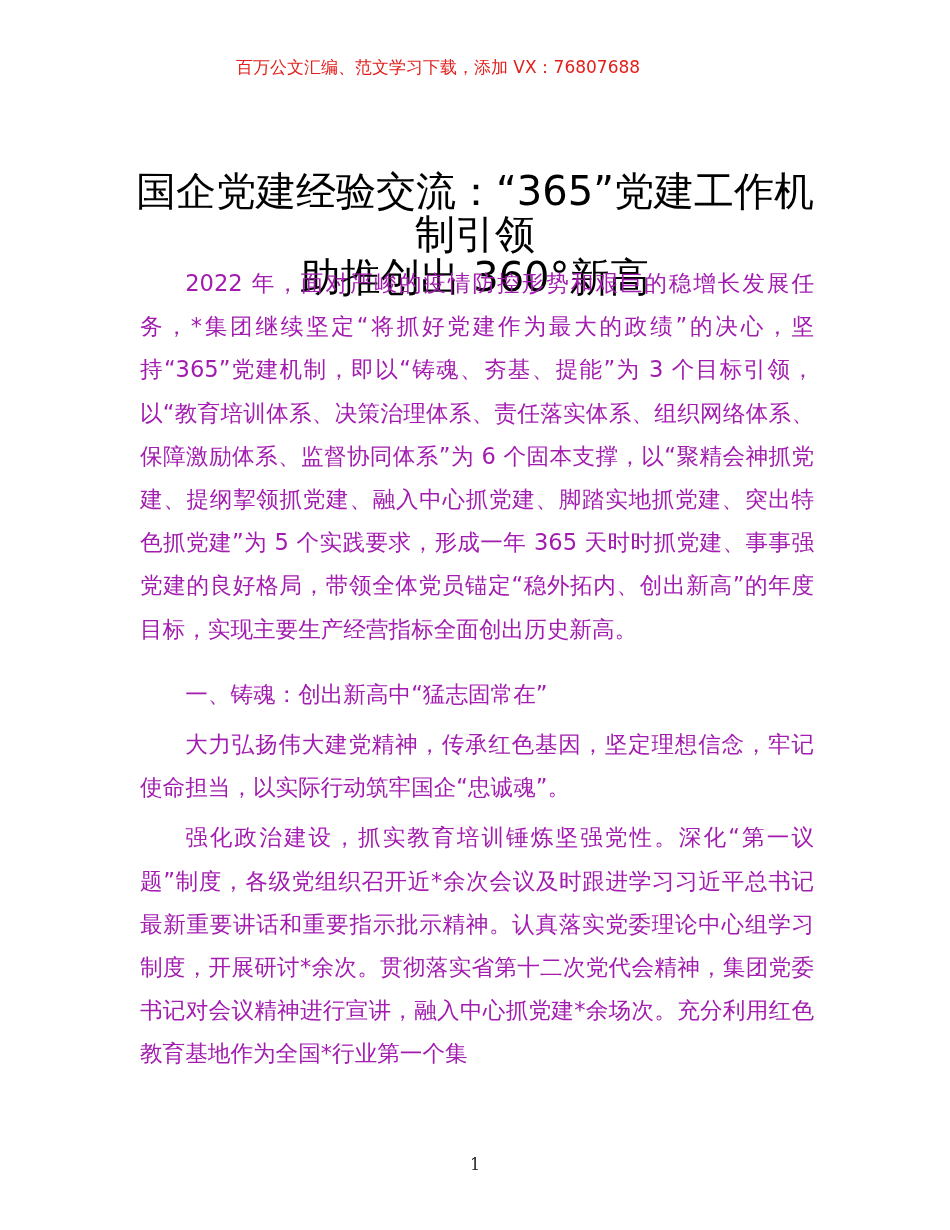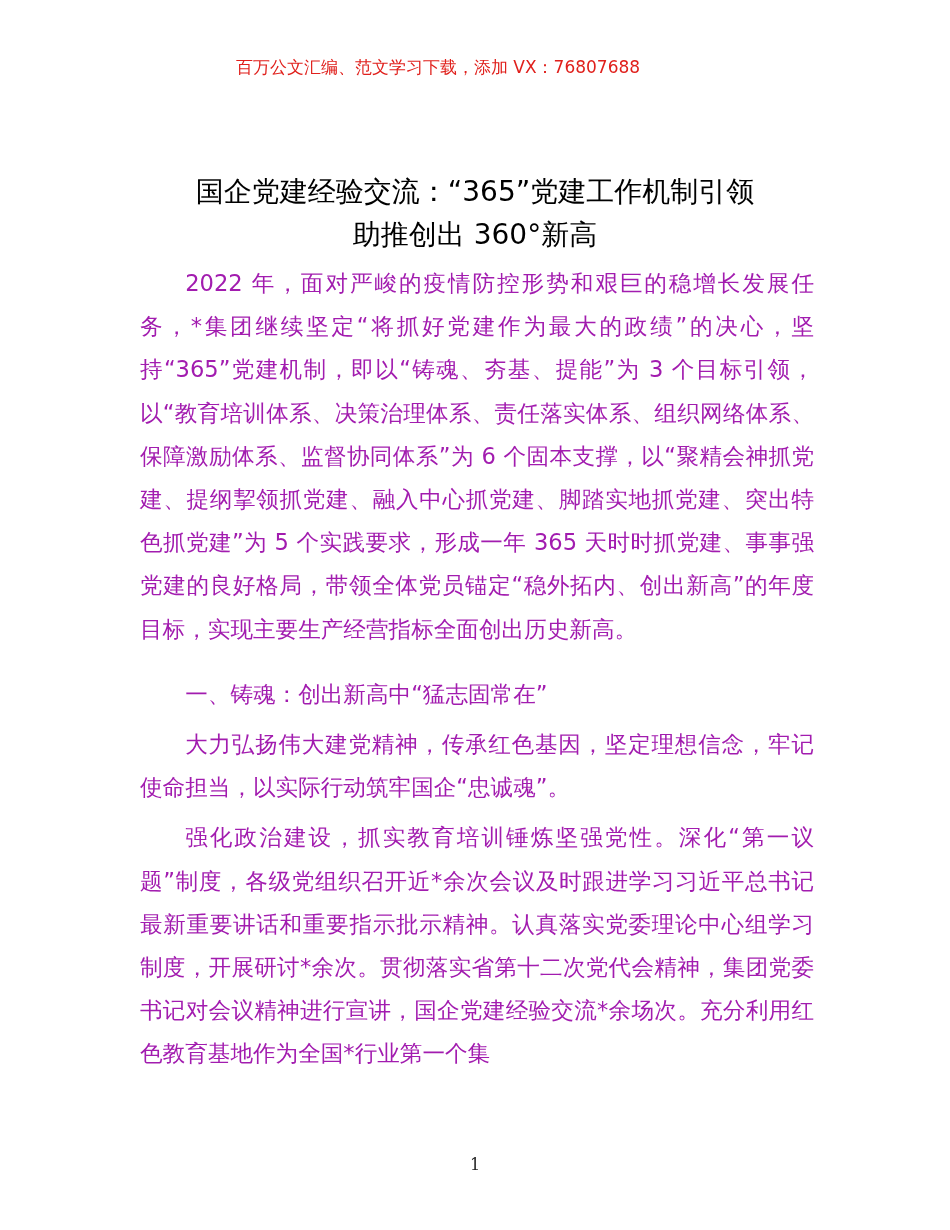--- a/index.html
+++ b/index.html
@@ -24,21 +24,21 @@
       font-size: 17px;
       color: #e0201c;
       letter-spacing: 0px;
     }
     .doc-title {
       position: absolute;
       top: 170px;
       left: 120px;
       width: 710px;
       text-align: center;
-      font-size: 28px;
+      font-size: 40px;
       line-height: 43px;
       color: #000;
       font-family: "DejaVu Sans", sans-serif;
     }
     .body-text {
       position: absolute;
       top: 262px;
       left: 140px;
       width: 674px;
       font-size: 22.6px;
@@ -72,16 +72,16 @@
 
 <div class="doc-title">
   <div>国企党建经验交流：“365”党建工作机制引领</div>
   <div>助推创出 360°新高</div>
 </div>
 
 <div class="body-text">
   <p class="para">2022 年，面对严峻的疫情防控形势和艰巨的稳增长发展任务，*集团继续坚定“将抓好党建作为最大的政绩”的决心，坚持“365”党建机制，即以“铸魂、夯基、提能”为 3 个目标引领，以“教育培训体系、决策治理体系、责任落实体系、组织网络体系、保障激励体系、监督协同体系”为 6 个固本支撑，以“聚精会神抓党建、提纲挈领抓党建、融入中心抓党建、脚踏实地抓党建、突出特色抓党建”为 5 个实践要求，形成一年 365 天时时抓党建、事事强党建的良好格局，带领全体党员锚定“稳外拓内、创出新高”的年度目标，实现主要生产经营指标全面创出历史新高。</p>
   <p class="para heading-para">一、铸魂：创出新高中“猛志固常在”</p>
   <p class="para after-heading">大力弘扬伟大建党精神，传承红色基因，坚定理想信念，牢记使命担当，以实际行动筑牢国企“忠诚魂”。</p>
-  <p class="para gap">强化政治建设，抓实教育培训锤炼坚强党性。深化“第一议题”制度，各级党组织召开近*余次会议及时跟进学习习近平总书记最新重要讲话和重要指示批示精神。认真落实党委理论中心组学习制度，开展研讨*余次。贯彻落实省第十二次党代会精神，集团党委书记对会议精神进行宣讲，国企党建经验交流*余场次。充分利用红色教育基地作为全国*行业第一个集</p>
+  <p class="para gap">强化政治建设，抓实教育培训锤炼坚强党性。深化“第一议题”制度，各级党组织召开近*余次会议及时跟进学习习近平总书记最新重要讲话和重要指示批示精神。认真落实党委理论中心组学习制度，开展研讨*余次。贯彻落实省第十二次党代会精神，集团党委书记对会议精神进行宣讲，融入中心抓党建*余场次。充分利用红色教育基地作为全国*行业第一个集</p>
 </div>
 
 <div class="page-number">1</div>
 
 </body></html>

